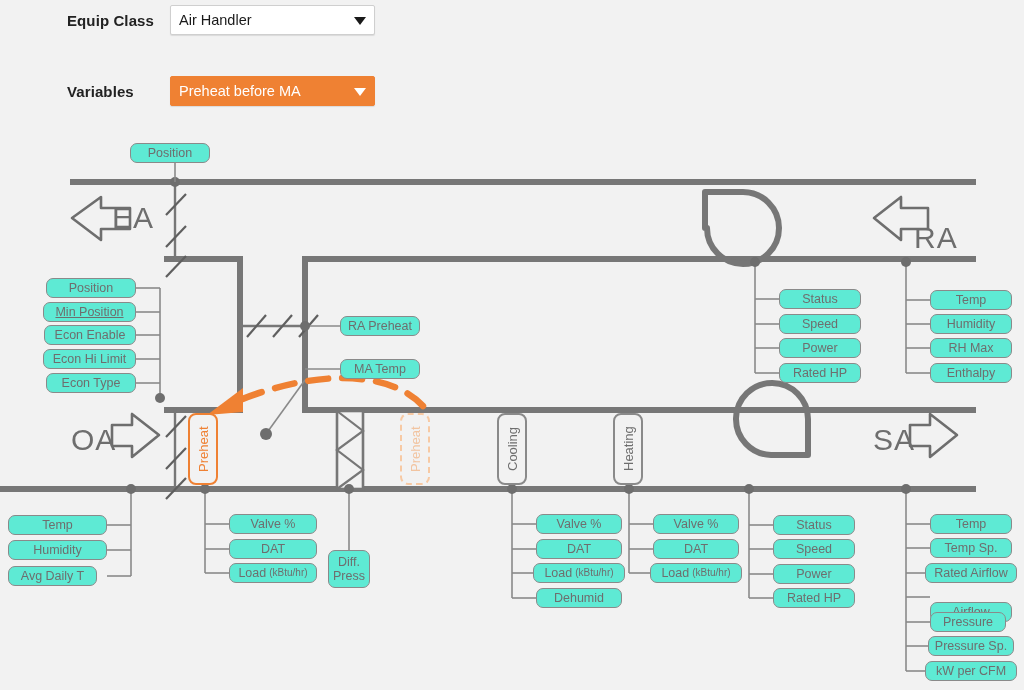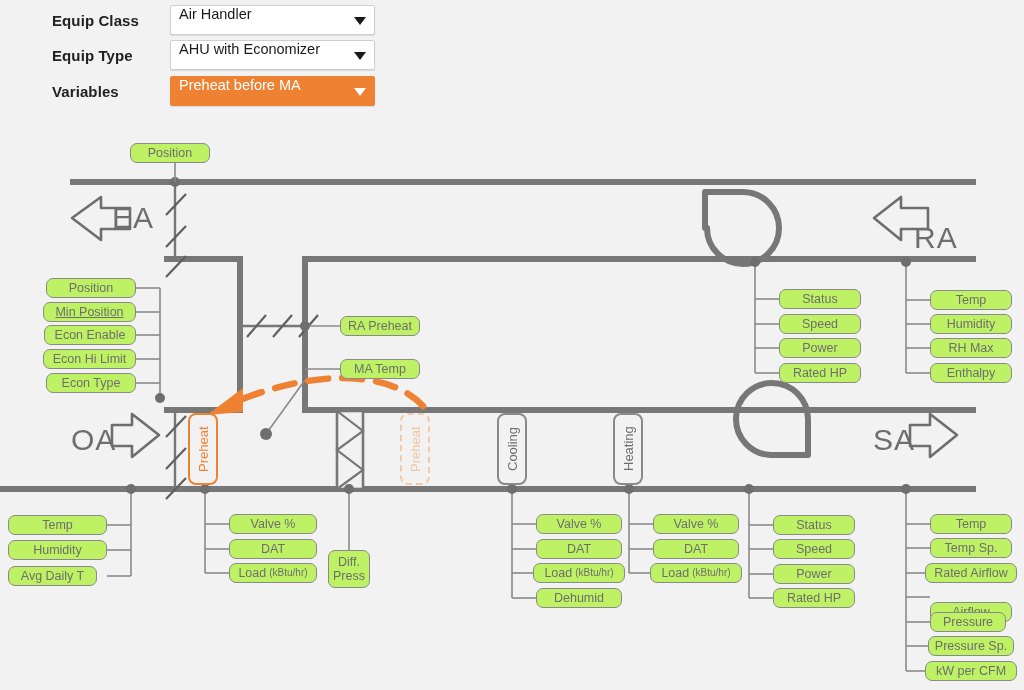--- a/index.html
+++ b/index.html
@@ -11,31 +11,31 @@
     overflow:hidden;
     position:relative;
   }
   #stage{position:absolute;left:0;top:0;width:1024px;height:690px;}
 
   
   .form-row{position:absolute;display:flex;align-items:center;}
   .form-label{
     width:170px;
     font-size:15px;font-weight:bold;color:#222;
-    padding-left:52px;box-sizing:border-box;
+    padding-left:67px;box-sizing:border-box;
     letter-spacing:.1px;
   }
   .select{
     position:relative;
     width:205px;height:30px;
     box-sizing:border-box;
     background:#ffffff;
     border:1px solid #cfcfcf;
     border-radius:2px;
-    display:flex;
+    display:flex;align-items:center;
     padding:0 26px 0 8px;
     font-size:14.5px;color:#1a1a1a;
     box-shadow:0 1px 1px rgba(0,0,0,.10);
     white-space:nowrap;
   }
   .select.accent{
     background:#ef8133;border-color:#ef8133;color:#ffffff;
   }
   .caret{
     position:absolute;right:8px;top:50%;
@@ -43,21 +43,21 @@
     border-left:6px solid transparent;
     border-right:6px solid transparent;
     border-top:8px solid #1a1a1a;
   }
   .select.accent .caret{border-top-color:#ffffff;}
 
   
   .tag{
     position:absolute;
     box-sizing:border-box;
-    background:#bef264;
+    background:#5eead4;
     border:1.6px solid #8a8a8a;
     border-radius:7px;
     color:#6e6e6e;
     font-size:12.5px;
     display:flex;align-items:center;justify-content:center;
     height:20px;
     white-space:nowrap;
     line-height:1;
   }
   .tag .unit{font-size:10px;margin-left:3px;}
@@ -96,27 +96,20 @@
 <div id="stage">
 
   <div class="form-row" style="left:0;top:5px;">
     <div class="form-label">Equip Class</div>
     <div class="select">
       <span>Air Handler</span>
       <span class="caret"></span>
     </div>
   </div>
 
-  <div class="form-row" style="left:0;top:40px;">
-    <div class="form-label">Equip Type</div>
-    <div class="select">
-      <span>AHU with Economizer</span>
-      <span class="caret"></span>
-    </div>
-  </div>
 
   <div class="form-row" style="left:0;top:76px;">
     <div class="form-label">Variables</div>
     <div class="select accent">
       <span>Preheat before MA</span>
       <span class="caret"></span>
     </div>
   </div>
 
   <svg width="1024" height="690">

